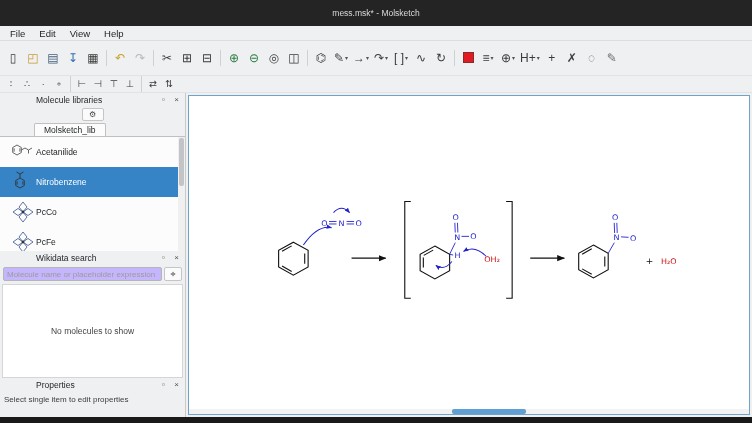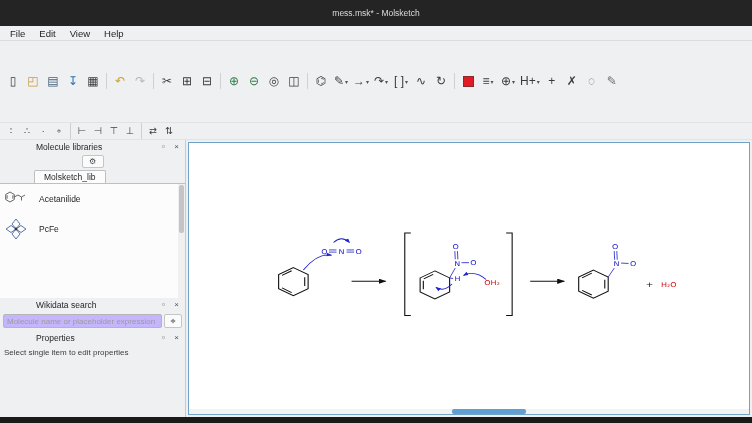--- a/index.html
+++ b/index.html
@@ -47,21 +47,21 @@
   .lib-toolbar { height:16px; display:flex; justify-content:center; align-items:center; flex:0 0 auto; }
   .lib-config { width:22px; height:13px; font-size:8px; color:#444; background:#fbfbfb;
     border:1px solid #c4c5c7; border-radius:2px; line-height:10px; cursor:default; }
 
   .tab-row { height:14px; display:flex; align-items:center; padding-left:34px;
     border-bottom:1px solid #bfc0c2; flex:0 0 auto; }
   .tab { font-size:8.5px; color:#232629; background:#fcfcfc; border:1px solid #bfc0c2;
     border-bottom:none; border-radius:2px 2px 0 0; padding:1px 9px 1px 9px; cursor:default; }
 
   .lib-list { height:114px; background:#fcfcfc; overflow:hidden; position:relative; flex:0 0 auto; }
-  .lib-item { height:30px; display:flex; align-items:center; gap:10px; padding-left:3px;
+  .lib-item { height:30px; display:flex; align-items:center; gap:0; padding-left:10px;
     cursor:default; }
   .lib-item .struct { width:26px; height:24px; flex:0 0 auto; }
   .lib-item .lbl { font-size:8.5px; color:#232629; }
   .lib-item.selected { background:#3684c6; }
   .lib-item.selected .lbl { color:#ffffff; }
   .lib-scroll { position:absolute; top:0; right:0; width:7px; height:100%; background:#f0f0f1; }
   .lib-thumb { position:absolute; top:1px; right:1px; width:5px; height:48px;
     background:#c3c4c6; border-radius:2px; }
 
   .search-row { height:19px; display:flex; align-items:center; gap:2px; padding:2px 3px; flex:0 0 auto; }
@@ -268,47 +268,72 @@
           <svg class="struct" viewBox="0 0 26 24">
             <g stroke="#555" stroke-width="0.9" fill="none">
               <path d="M7,5 L11.3,7.5 L11.3,12.5 L7,15 L2.7,12.5 L2.7,7.5 Z"></path>
               <path d="M9.9,8.3 L9.9,11.7 M4.1,8.3 L4.1,11.7"></path>
               <path d="M11.3,10 L15,8 L18.5,10 L22,8"></path>
               <path d="M18.5,10 L18.5,13.5"></path>
             </g>
           </svg>
           <span class="lbl">Acetanilide</span>
         </div>
+        <div class="lib-item selected">
+          <svg class="struct" viewBox="0 0 26 24">
+            <g stroke="#333" stroke-width="0.9" fill="none">
+              <path d="M10,8 L14.3,10.5 L14.3,15.5 L10,18 L5.7,15.5 L5.7,10.5 Z"></path>
+              <path d="M12.9,11.3 L12.9,14.7 M7.1,11.3 L7.1,14.7"></path>
+              <path d="M10,8 L10,4 M10,4 L6.5,2 M10,4 L13.5,2"></path>
+            </g>
+          </svg>
+          <span class="lbl">Nitrobenzene</span>
+        </div>
         <div class="lib-item">
           <svg class="struct" viewBox="0 0 26 24">
             <g stroke="#35508b" stroke-width="0.8" fill="none">
               <path d="M13,2 L17,7 L13,12 L9,7 Z"></path>
               <path d="M13,12 L17,17 L13,22 L9,17 Z"></path>
               <path d="M3,12 L8,8.5 L13,12 L8,15.5 Z"></path>
               <path d="M13,12 L18,8.5 L23,12 L18,15.5 Z"></path>
             </g>
             <circle cx="13" cy="12" r="1.4" fill="#333"></circle>
           </svg>
+          <span class="lbl">PcCo</span>
+        </div>
+        <div class="lib-item">
+          <svg class="struct" viewBox="0 0 26 24">
+            <g stroke="#35508b" stroke-width="0.8" fill="none">
+              <path d="M13,2 L17,7 L13,12 L9,7 Z"></path>
+              <path d="M13,12 L17,17 L13,22 L9,17 Z"></path>
+              <path d="M3,12 L8,8.5 L13,12 L8,15.5 Z"></path>
+              <path d="M13,12 L18,8.5 L23,12 L18,15.5 Z"></path>
+            </g>
+            <circle cx="13" cy="12" r="1.4" fill="#333"></circle>
+          </svg>
           <span class="lbl">PcFe</span>
         </div>
         <div class="lib-scroll">
           <div class="lib-thumb"></div>
         </div>
       </div>
 
       <div class="dock-header">
         <span class="dock-title">Wikidata search</span>
         <span class="dock-btns">
           <button class="dock-btn"><span>▫</span></button>
           <button class="dock-btn"><span>×</span></button>
         </span>
       </div>
       <div class="search-row">
         <input class="search-input" placeholder="Molecule name or placeholder expression" style="">
         <button class="search-btn"><span>⌖</span></button>
+      </div>
+      <div class="search-results">
+        <span class="empty-msg">No molecules to show</span>
       </div>
 
       <div class="dock-header">
         <span class="dock-title">Properties</span>
         <span class="dock-btns">
           <button class="dock-btn"><span>▫</span></button>
           <button class="dock-btn"><span>×</span></button>
         </span>
       </div>
       <div class="props-hint">Select single item to edit properties</div>

